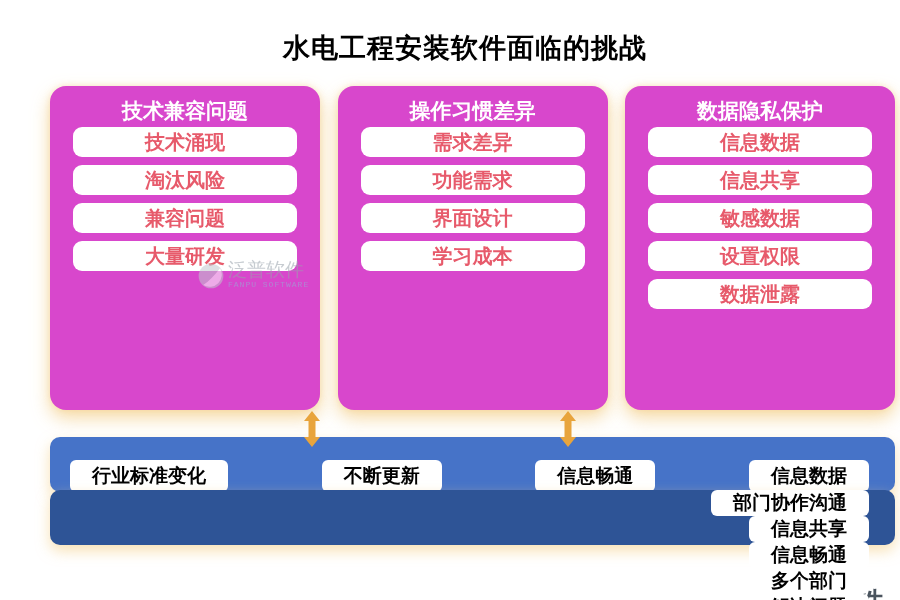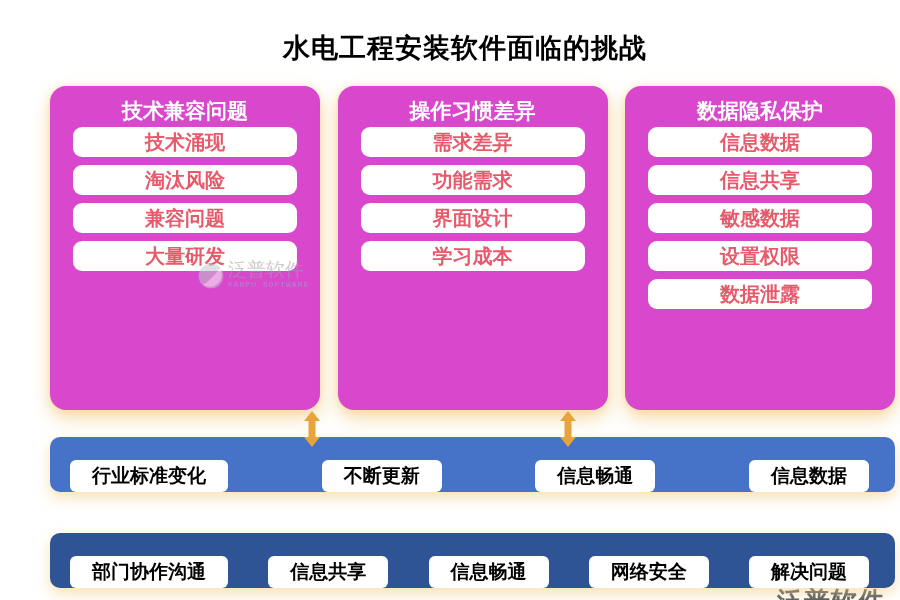--- a/index.html
+++ b/index.html
@@ -43,21 +43,21 @@
   .arrow-2 { left: 544px; }
 
   .bar {
     position: absolute; left: 35px; width: 845px; height: 55px;
     box-sizing: border-box; border-radius: 10px;
     display: flex; align-items: flex-end; justify-content: space-between;
     padding: 0 26px 0 20px; z-index: 2;
     box-shadow: 0 6px 14px rgba(243, 206, 134, 0.6);
   }
   .bar-1 { top: 437px; background: #4673c8; }
-  .bar-2 { top: 533px; background: #2e5496; }
+  .bar-2 { top: 490px; background: #2e5496; flex-direction: column; }
   .bar-item {
     height: 32px; background: #ffffff; border-radius: 6px;
     display: flex; align-items: center; justify-content: center;
     padding: 0 22px; font-size: 19px; font-weight: bold; color: #000;
     white-space: nowrap;
   }
 
   .watermark {
     position: absolute; left: 183px; top: 260px; z-index: 4;
     display: flex; align-items: flex-start; gap: 4px;
@@ -124,21 +124,21 @@
     <div class="bar-item">行业标准变化</div>
     <div class="bar-item">不断更新</div>
     <div class="bar-item">信息畅通</div>
     <div class="bar-item">信息数据</div>
   </div>
 
   <div class="bar bar-2">
     <div class="bar-item">部门协作沟通</div>
     <div class="bar-item">信息共享</div>
     <div class="bar-item">信息畅通</div>
-    <div class="bar-item">网络安全</div>
+    <div class="bar-item">多个部门</div>
     <div class="bar-item">解决问题</div>
   </div>
 
   <div class="watermark">
     <svg class="wm-icon" viewBox="0 0 40 40">
       <circle cx="20" cy="20" r="19" fill="#c2c8ce"></circle>
       <path d="M34 8 A19 19 0 0 1 8 34 Q20 26 34 8 Z" fill="#ffffff"></path>
     </svg>
     <div>
       <div class="wm-name">泛普软件</div>

